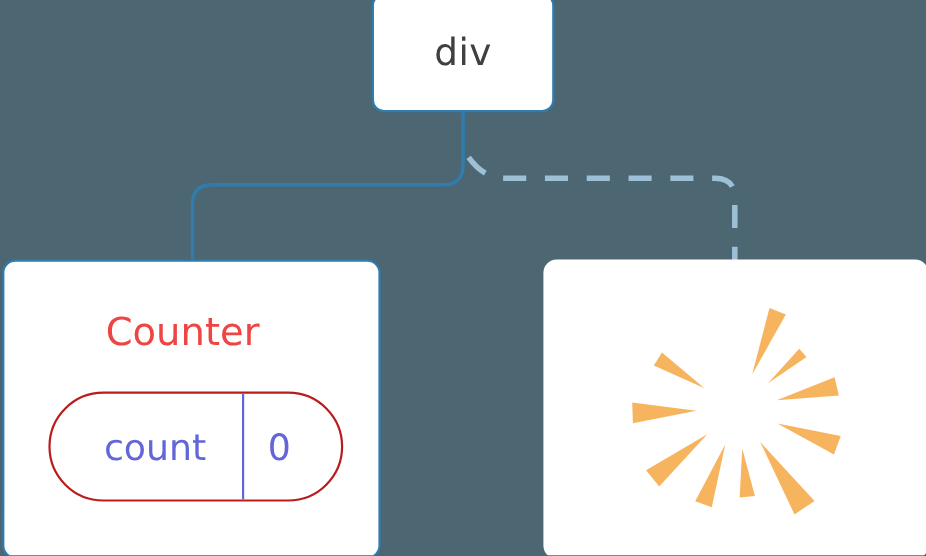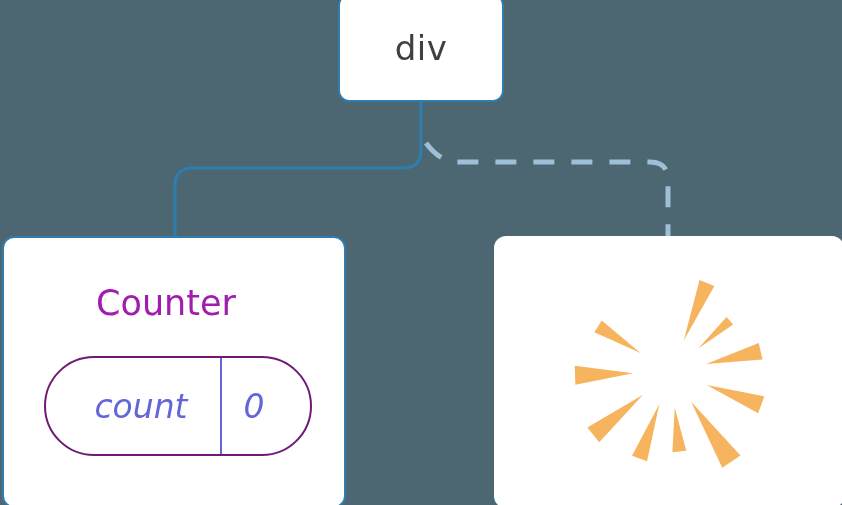--- a/index.html
+++ b/index.html
@@ -54,35 +54,34 @@
     height: 272px;
     border: 2px solid #2f7cad;
     border-radius: 12px;
   }
   .counter-title {
     position: absolute;
     left: 0;
     right: 16px;
     top: 48px;
     text-align: center;
-    color: #a21caf;
+    color: #ef4444;
     font-size: 35px;
     line-height: 1;
   }
 
   .pill {
     position: absolute;
     left: 40px;
     top: 118px;
     width: 268px;
     height: 100px;
-    border: 2px solid #701a75;
+    border: 2px solid #b91c1c;
     border-radius: 50px;
     box-sizing: border-box;
-    font-style: italic;
   }
   .pill-divider {
     position: absolute;
     left: 174px;
     top: 0;
     width: 2px;
     height: 100%;
     background: #6366d9;
   }
   .pill-key {

